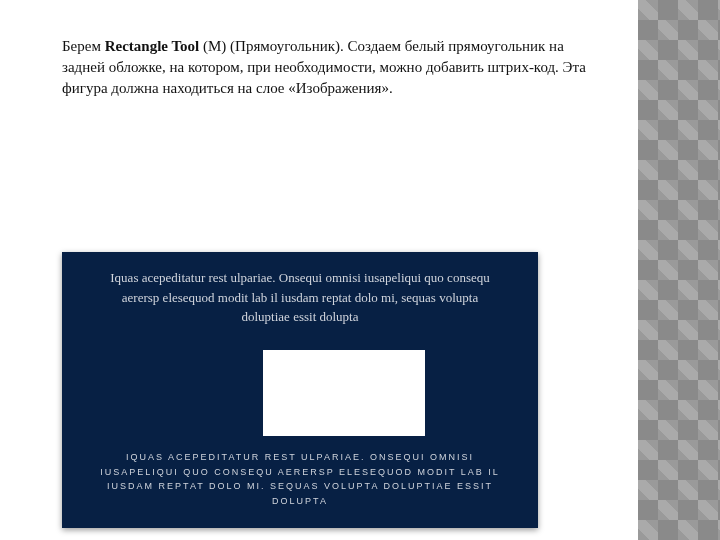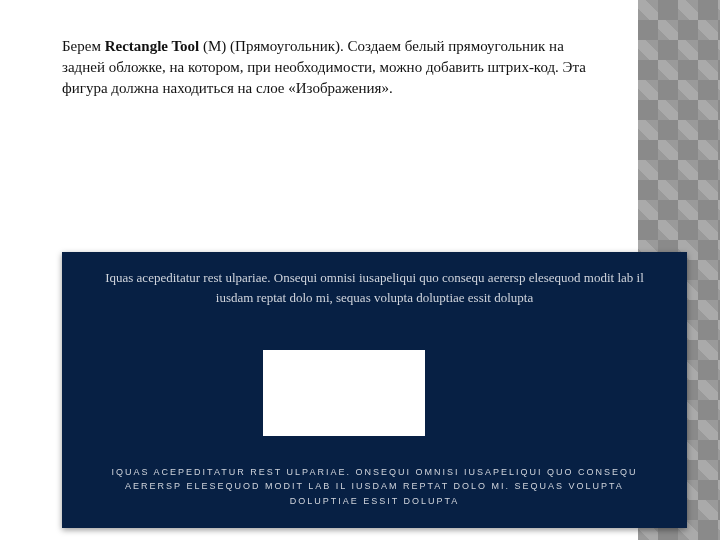--- a/index.html
+++ b/index.html
@@ -37,21 +37,21 @@
       line-height: 1.4;
       color: #111;
     }
     .intro-text .bold {
       font-weight: bold;
     }
     .cover-panel {
       position: absolute;
       left: 62px;
       top: 252px;
-      width: 625px;
+      width: 476px;
       height: 276px;
       background: #072044;
       box-shadow: 0 2px 6px rgba(0,0,0,0.4);
     }
     .cover-top-text {
       position: absolute;
       top: 16px;
       left: 40px;
       right: 40px;
       text-align: center;

